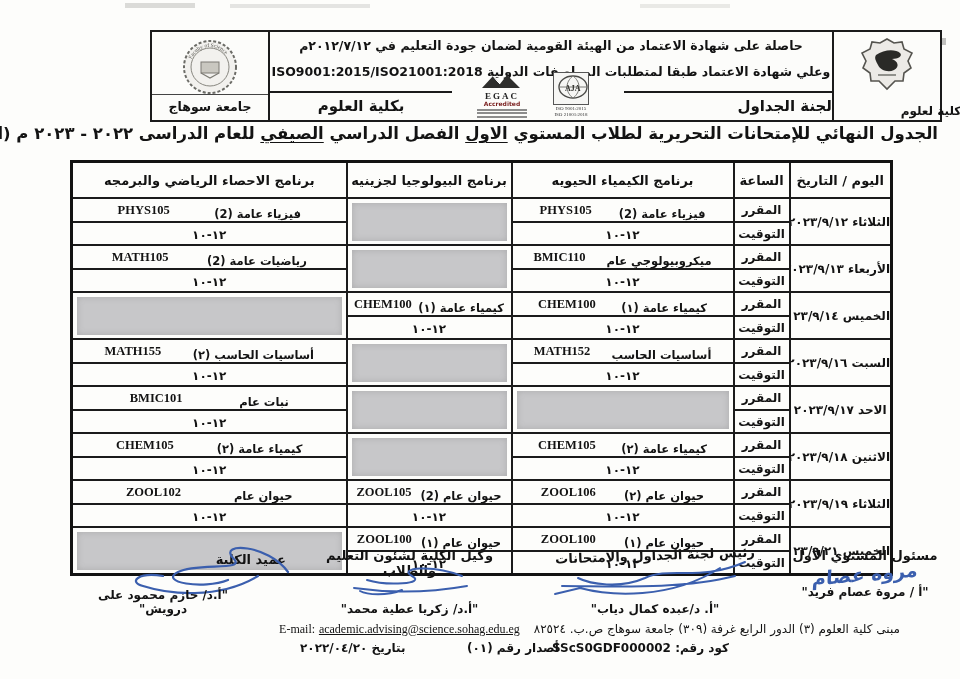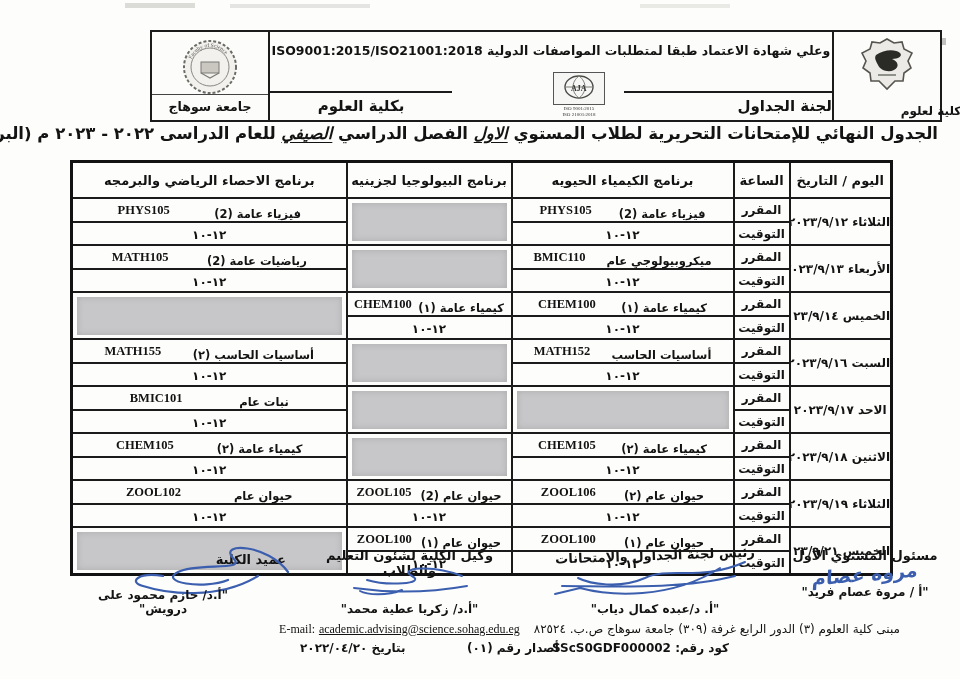--- a/index.html
+++ b/index.html
@@ -31,30 +31,30 @@
     font-size:15px;font-weight:bold;line-height:26px;}
   .hb-univ{position:absolute;left:0;bottom:0;width:100%;height:25px;border-top:1.5px solid #444;
     text-align:center;font-size:12.5px;font-weight:bold;line-height:24px;}
   .hb-fac{position:absolute;left:0;bottom:2px;width:100%;text-align:center;font-size:12px;font-weight:bold;padding-left:44px;}
   .seal{position:absolute;left:50%;top:6px;transform:translateX(-50%);}
   .shield{position:absolute;left:50%;top:5px;transform:translateX(-50%);}
   .logo-egac{position:absolute;bottom:1px;left:50%;margin-left:-82px;width:66px;text-align:center;line-height:1;}
   .egac-word{font-size:9px;font-weight:bold;letter-spacing:2px;color:#222;font-family:"Liberation Serif",serif;}
   .egac-sub{font-size:6px;font-weight:bold;color:#7a1f1f;}
   .microbars div{height:2px;background:#8c8c8c;margin:1.5px 8px;}
-  .logo-aja{position:absolute;bottom:3px;left:50%;margin-left:2px;width:52px;text-align:center;line-height:1;}
+  .logo-aja{position:absolute;bottom:3px;left:50%;margin-left:2px;width:36px;text-align:center;line-height:1;}
   .aja-box{border:1px solid #555;padding:1px 2px;background:#f6f6f4;}
   .aja-iso{font-size:5px;color:#333;margin-top:1px;font-family:"Liberation Serif",serif;}
 
   
   .doc-title{
     position:absolute;left:70px;right:22px;top:124px;height:30px;
     direction:rtl;text-align:right;font-size:16.5px;font-weight:bold;white-space:nowrap;
   }
-  .doc-title .u{text-decoration:underline;text-underline-offset:3px;font-style:italic;}
+  .doc-title .u{text-decoration:underline;text-underline-offset:3px;}
 
   
   #schedule{position:absolute;left:70px;top:160px;width:820px;border-collapse:collapse;table-layout:fixed;
     border:3px solid #121212;}
   #schedule th,#schedule td{border:2px solid var(--ink);padding:0;overflow:hidden;}
   #schedule th{height:34px;font-size:13px;font-weight:bold;background:#fdfdfb;}
   .course-row td,.time-row td{height:21px;}
   .date-cell{font-size:12px;font-weight:bold;text-align:center;white-space:nowrap;}
   .hour-label{font-size:12px;font-weight:bold;text-align:center;}
   .course-cell{vertical-align:middle;}
@@ -107,24 +107,38 @@
       <circle cx="31" cy="29" r="19" fill="none" stroke="#87867f" stroke-width="1"></circle>
       <path id="sealArc" d="M 11,29 A 20,20 0 0 1 51,29" fill="none"></path>
       <text font-size="5.5" fill="#55544e" font-family="Liberation Serif,serif"><textPath href="#sealArc" startOffset="8">Faculty of Science</textPath></text>
       <rect x="22" y="24" width="18" height="11" fill="#c9c7c0" stroke="#7c7b74" stroke-width="1"></rect>
       <path d="M22,35 L31,40 L40,35" fill="none" stroke="#7c7b74" stroke-width="1.2"></path>
     </svg>
     <div class="hb-univ rtl">جامعة سوهاج</div>
   </div>
 
   <div class="hb-center">
+    <div class="hb-line1 rtl">حاصلة على شهادة الاعتماد من الهيئة القومية لضمان جودة التعليم في ٢٠١٢/٧/١٢م</div>
     <div class="hb-line2 rtl">وعلي شهادة الاعتماد طبقا لمتطلبات المواصفات الدولية ISO9001:2015/ISO21001:2018</div>
     <div class="hb-dept rtl">بكلية العلوم</div>
     <div class="hb-comm rtl">لجنة الجداول</div>
 
+    <div class="logo-egac">
+      <svg width="44" height="16" viewBox="0 0 44 16">
+        <path d="M2,15 L13,3 L20,11 L27,2 L40,15 Z" fill="#2e2e2c"></path>
+        <path d="M13,3 L17,8 L20,11" fill="none" stroke="#fff" stroke-width="1"></path>
+      </svg>
+      <div class="egac-word">EGAC</div>
+      <div class="egac-sub">Accredited</div>
+      <div class="microbars">
+          <div></div>
+          <div></div>
+          <div></div>
+        </div>
+    </div>
 
     <div class="logo-aja">
       <div class="aja-box">
         <svg width="34" height="26" viewBox="0 0 34 26">
           <ellipse cx="17" cy="13" rx="14" ry="11" fill="none" stroke="#4a4a47" stroke-width="1.4"></ellipse>
           <path d="M3,13 H31 M17,2 C9,8 9,18 17,24 M17,2 C25,8 25,18 17,24" fill="none" stroke="#7a7a76" stroke-width="1"></path>
           <text x="9" y="17" font-size="8" font-weight="bold" fill="#33332f" font-family="Liberation Serif,serif">AJA</text>
         </svg>
       </div>
       <div class="aja-iso">ISO 9001:2015</div>

